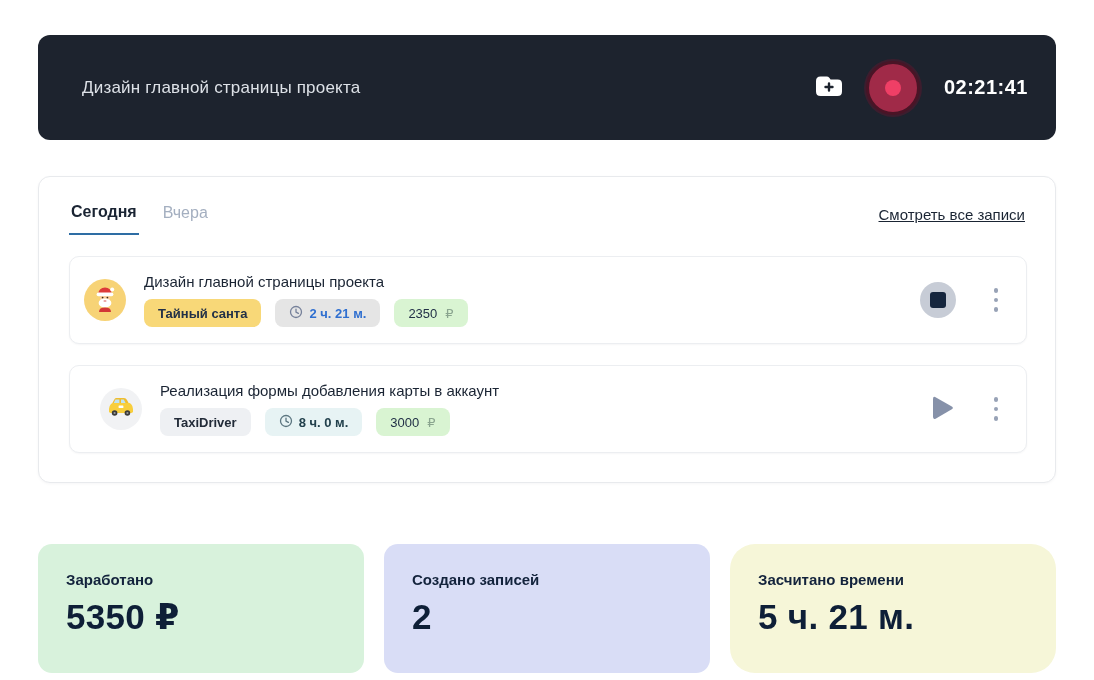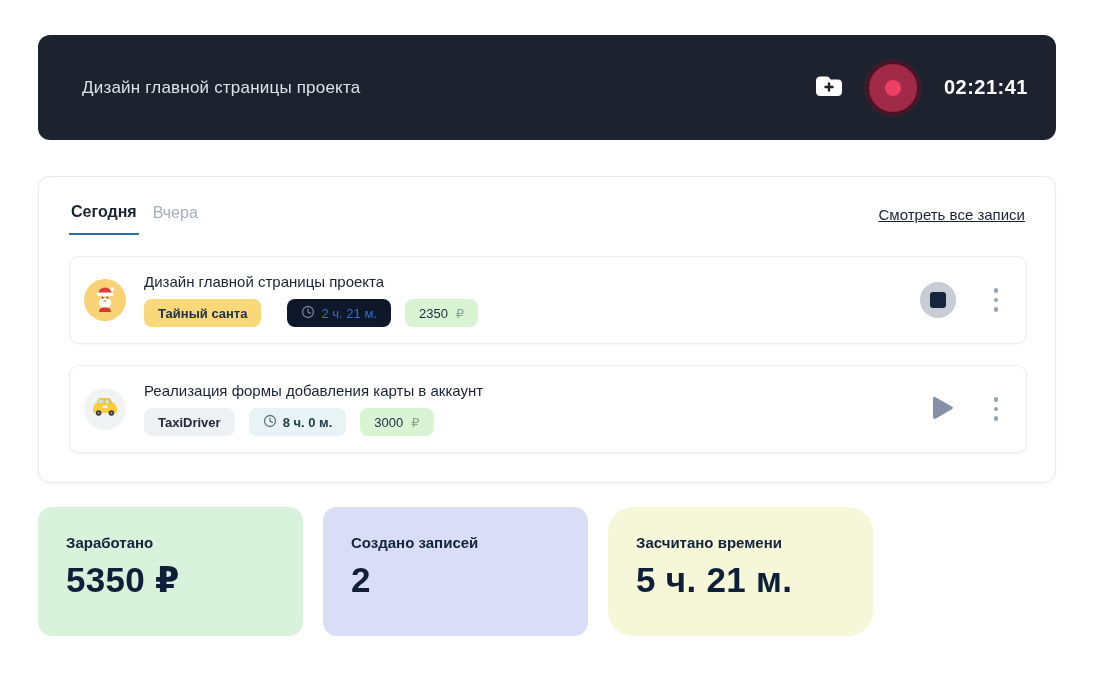--- a/index.html
+++ b/index.html
@@ -18,56 +18,56 @@
     box-shadow:0 0 0 2px rgba(120,20,45,.35); }
   .record-dot { width:16px; height:16px; border-radius:50%; background:#ef3f66; }
   .timer { margin-left:24px; font-size:20px; font-weight:bold; color:#ffffff;
     letter-spacing:.5px; min-width:78px; text-align:right; }
 
   
   .panel { position:absolute; left:38px; top:176px; width:1018px; height:307px;
     background:#ffffff; border:1px solid #e8eaed; border-radius:12px;
     box-shadow:0 1px 3px rgba(20,30,50,.04); }
   .panel-head { display:flex; align-items:flex-start; padding:26px 30px 0 30px; }
-  .tabs { display:flex; gap:12px; }
+  .tabs { display:flex; gap:22px; }
   .tab { background:none; border:none; cursor:pointer; font-size:16px; padding:0 2px 12px 2px;
     color:#a4afc0; font-family:inherit; }
   .tab.active { color:#1a2433; font-weight:bold; border-bottom:2px solid #2e6da4; }
   .view-all { margin-left:auto; font-size:15px; color:#1a2433; text-decoration:underline;
     cursor:pointer; padding-top:3px; }
 
   .item { position:absolute; left:30px; width:958px; height:88px; background:#fff;
     border:1px solid #eceef1; border-radius:10px; display:flex; align-items:center;
     box-shadow:0 1px 2px rgba(20,30,50,.04); }
-  .item-1 { top:79px; } .item-2 { top:188px; }
+  .item-1 { top:79px; } .item-2 { top:188px;padding-left:16px; }
   .avatar { width:42px; height:42px; border-radius:50%; margin-left:14px; flex:0 0 auto;
     display:flex; align-items:center; justify-content:center; }
   .avatar-amber { background:#f7d376; } .avatar-gray { background:#f1f2f4; }
   .item-body { margin-left:18px; display:flex; flex-direction:column; gap:9px; }
   .item-title { font-size:15px; color:#1a2433; }
   .badges { display:flex; gap:14px;text-align:right; }
   .badge { height:28px; padding:0 14px; border-radius:8px; font-size:13px;
     display:inline-flex; align-items:center; gap:6px; white-space:nowrap; }
   .badge-amber { background:#f8d878; color:#223047; font-weight:bold; }
   .badge-gray  { background:#eef0f3; color:#222b38; font-weight:bold; }
-  .badge-blue  { background:#0f172a; color:#2f6fd0; font-weight:normal;margin-left:12px; }
+  .badge-blue  { background:#e5e5e5; color:#2f6fd0; font-weight:bold; }
   .badge-teal  { background:#e7f3f4; color:#22404c; font-weight:bold; }
   .badge-green { background:#d9f4d2; color:#223047; }
   .badge-green .currency { color:#8aa58f; margin-left:2px; }
   .item-actions { margin-left:auto; margin-right:22px; display:flex; align-items:center; gap:32px; }
   .stop-btn { width:36px; height:36px; border-radius:50%; background:#c7ccd6; border:none;
     cursor:pointer; display:flex; align-items:center; justify-content:center; }
   .stop-square { width:16px; height:16px; background:#16263e; border-radius:3px; }
   .play-btn { background:none; border:none; cursor:pointer; display:flex; }
   .kebab { background:none; border:none; cursor:pointer; display:flex; flex-direction:column;
     gap:5px; padding:4px 6px; }
   .kebab i { width:4.5px; height:4.5px; border-radius:50%; background:#98a2b6; }
 
   
-  .stats { position:absolute; left:38px; top:507px; width:835px; display:flex; gap:20px; }
+  .stats { position:absolute; left:38px; top:544px; width:1018px; display:flex; gap:20px; }
   .stat-card { flex:1; height:129px; border-radius:14px; padding:27px 28px; }
   .stat-green    { background:#d8f2dc; }
   .stat-lavender { background:#d9ddf6; }
   .stat-yellow   { background:#f6f6d8;border-radius:25px; }
   .stat-label { font-size:15px; font-weight:bold; color:#13233c; }
   .stat-value { margin-top:9px; font-size:35px; font-weight:bold; color:#0e1f37; letter-spacing:.3px; }
 </style>
 </head>
 <body>
 

